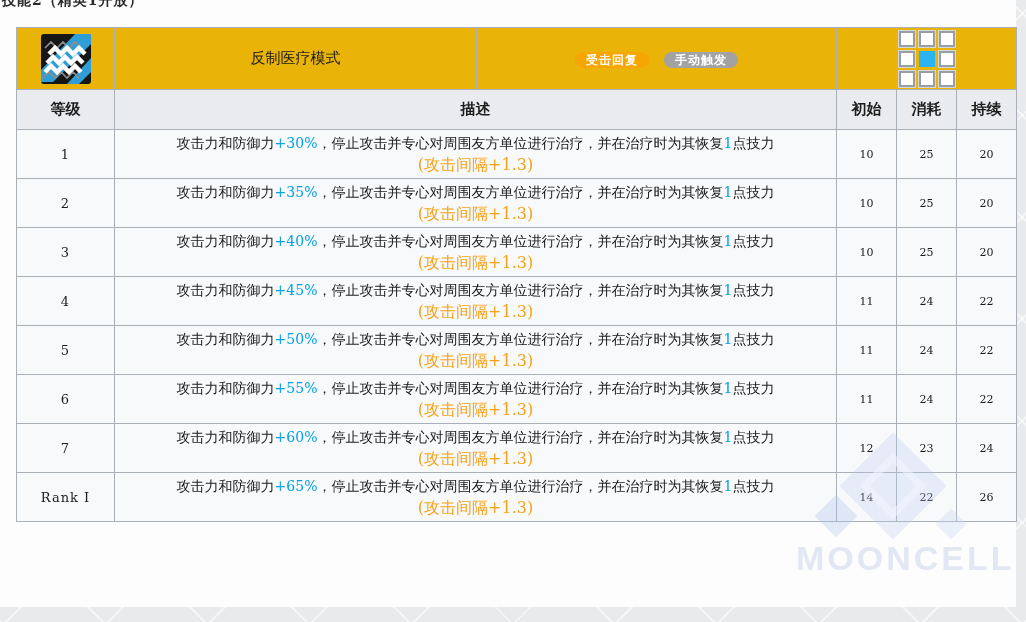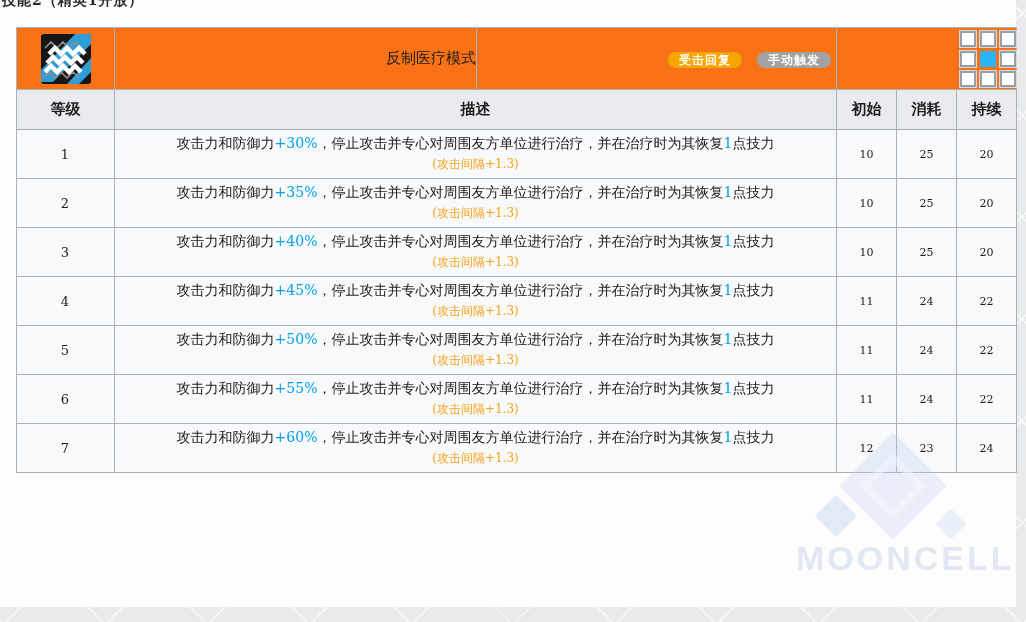--- a/index.html
+++ b/index.html
@@ -19,21 +19,21 @@
   }
   table.skill-table{
     position:absolute;left:16px;top:27px;width:1000px;
     border-collapse:collapse;table-layout:fixed;
     background:#f8f9fb;
   }
   .skill-table td,.skill-table th{
     border:1px solid #a9b0b8;text-align:center;vertical-align:middle;
     padding:0;box-sizing:border-box;
   }
-  .info-row td{height:62px;background:#f97316;text-align:right;}
+  .info-row td{height:62px;background:#eab308;}
   .head-row th{
     height:40px;background:#e9ebee;
     font-size:15px;font-weight:bold;color:#1c1c1c;
   }
   .data-row td{height:49px;background:#f8f9fb;}
   .icon-cell svg{display:block;margin:0 auto;}
   .name-cell{font-size:15px;color:#1c1c1c;}
   .badge-cell{white-space:nowrap;}
   .badge{
     display:inline-block;padding:0 11px;margin:0 5px;border-radius:11px;
@@ -48,21 +48,21 @@
     border:2px solid #979ea6;box-shadow:0 0 0 1px #d7dadd;
   }
   .range-box.active{
     background:var(--range-blue,#2cb3f3);
     border-color:var(--range-blue,#2cb3f3);box-shadow:none;
   }
   .level-cell{font-size:13px;color:#1c1c1c;letter-spacing:1px;}
   .desc-cell{font-size:14px;color:#1a1a1a;line-height:21px;}
   .desc-line1{white-space:nowrap;text-align:center;}
   .blue{color:var(--blue,#00a0e8);}
-  .desc-line2{color:var(--orange,#f7a11a);font-size:12px;text-align:center;}
+  .desc-line2{color:var(--orange,#f7a11a);font-size:16px;text-align:center;}
   .num-cell{font-size:11px;color:#1c1c1c;}
   .watermark{
     position:absolute;left:788px;top:428px;width:240px;height:152px;
     opacity:.65;pointer-events:none;
   }
   .watermark text{
     font-family:"Liberation Sans","DejaVu Sans",sans-serif;
     font-weight:bold;font-size:34px;letter-spacing:3px;fill:#d3dcee;
   }
 </style>
@@ -191,20 +191,30 @@
       <tr class="data-row">
     <td class="level-cell">7</td>
     <td class="desc-cell" colspan="2">
       <div class="desc-line1"><span>攻击力和防御力</span><span class="blue">+60%</span><span>，停止攻击并专心对周围友方单位进行治疗，并在治疗时为其恢复</span><span class="blue">1</span><span>点技力</span></div>
       <div class="desc-line2">(攻击间隔+1.3)</div>
     </td>
     <td class="num-cell">12</td>
     <td class="num-cell">23</td>
     <td class="num-cell">24</td>
   </tr>
+      <tr class="data-row">
+    <td class="level-cell">Rank Ⅰ</td>
+    <td class="desc-cell" colspan="2">
+      <div class="desc-line1"><span>攻击力和防御力</span><span class="blue">+65%</span><span>，停止攻击并专心对周围友方单位进行治疗，并在治疗时为其恢复</span><span class="blue">1</span><span>点技力</span></div>
+      <div class="desc-line2">(攻击间隔+1.3)</div>
+    </td>
+    <td class="num-cell">14</td>
+    <td class="num-cell">22</td>
+    <td class="num-cell">26</td>
+  </tr>
     </tbody>
 </table>
 
 <svg class="watermark" viewBox="0 0 240 152">
   <g transform="translate(105,58)">
     <rect x="-38" y="-38" width="76" height="76" transform="rotate(45)" fill="#b7cbee" fill-opacity="0.45"></rect>
     <rect x="-20" y="-20" width="40" height="40" transform="rotate(45)" fill="none" stroke="#e8eefb" stroke-width="7"></rect>
   </g>
   <g transform="translate(48,88)">
     <rect x="-15" y="-15" width="30" height="30" transform="rotate(45)" fill="#a9c0e8" fill-opacity="0.5"></rect>

